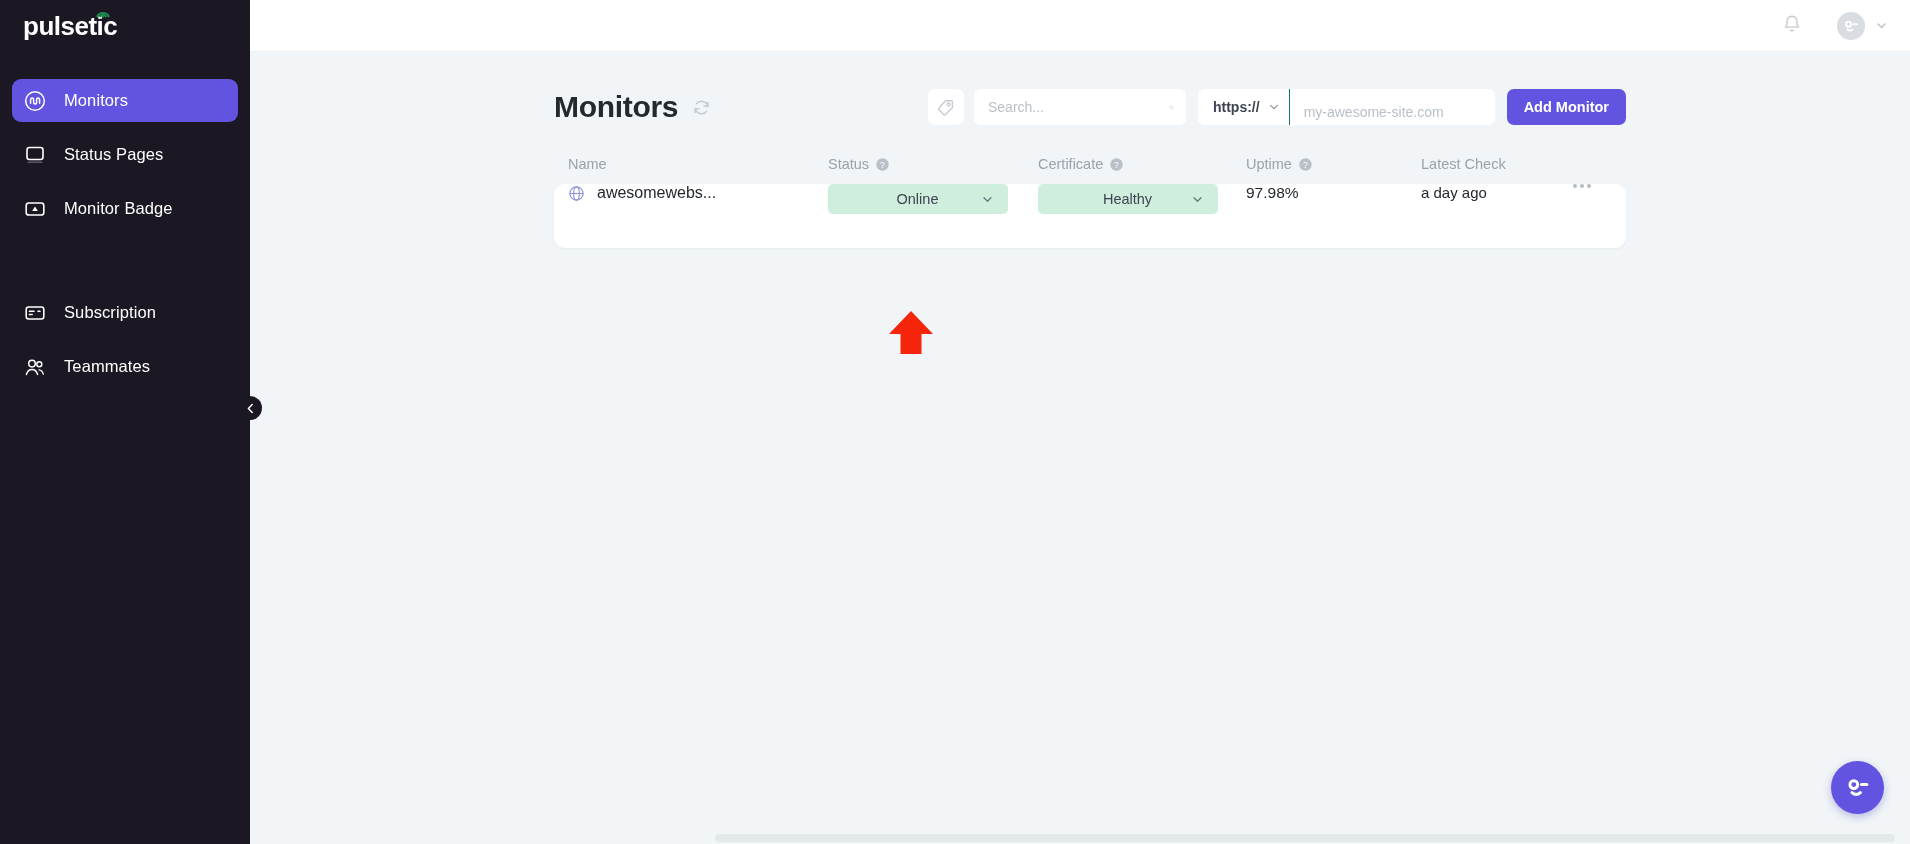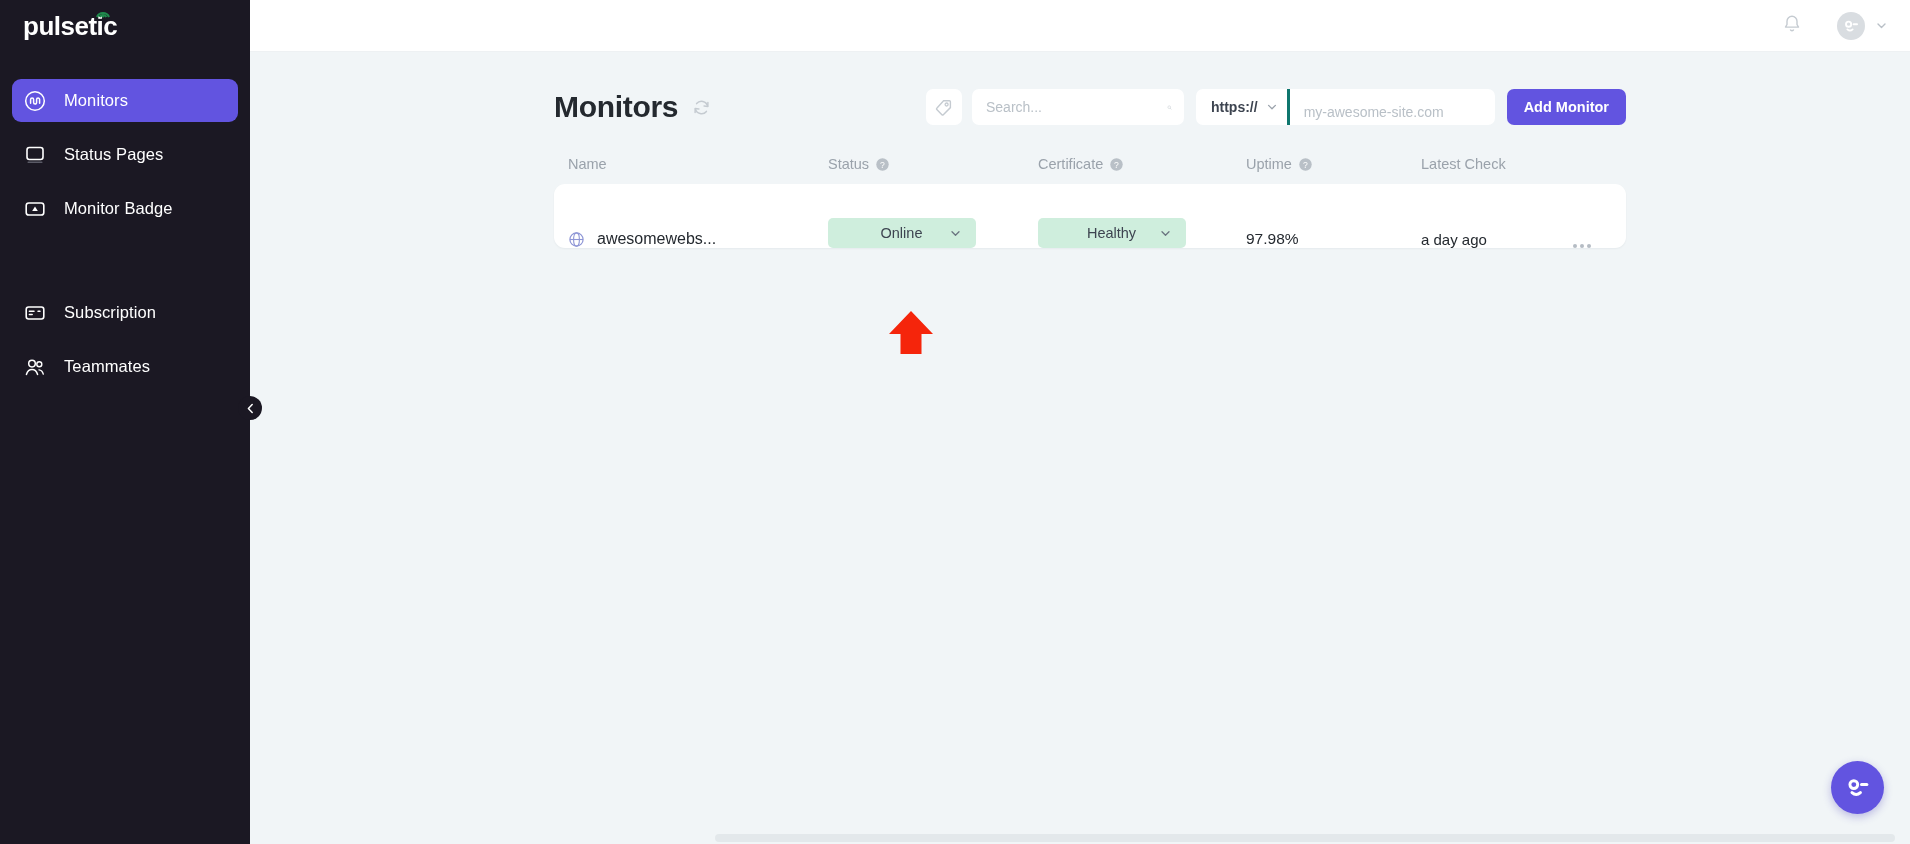--- a/index.html
+++ b/index.html
@@ -131,21 +131,21 @@
   .search-input::placeholder { color: #b9c0c7; }
 
   .url-group {
     display: flex; align-items: center;
     height: 36px; background: #ffffff; border-radius: 7px;
     margin-right: 12px;
   }
   .proto {
     display: flex; align-items: center;
     padding: 0 9px 0 15px; height: 36px;
-    border-right: 3px solid #0f766e;
+    border-right: 1px solid #0f766e;
     cursor: pointer;
   }
   .proto-label { font-size: 14px; color: #3d4450; margin-right: 8px; font-weight: bold; }
   .url-input {
     width: 205px; height: 36px;
     border: none; outline: none;
     background: transparent;
     font-size: 14px; color: #3d4450;
     padding: 0 14px;
     font-family: "Liberation Sans", sans-serif;
@@ -181,30 +181,30 @@
   .c-uptime { width: 175px; }
   .c-latest { flex: 1; }
   .c-menu { width: 60px; display: flex; justify-content: center; }
 
   .table-card {
     background: #ffffff;
     border-radius: 11px;
     box-shadow: 0 1px 2px rgba(20,30,50,.05);
   }
   .row {
-    display: flex; align-items: flex-end;
+    display: flex; align-items: flex-start;
     height: 64px;
     padding: 0 14px;
   }
   .cell { display: flex; align-items: center; }
   .globe { margin-right: 12px; display: flex; }
   .mon-name { font-size: 16px; color: #24292f; }
 
   .badge {
-    width: 148px; height: 30px;
+    width: 180px; height: 30px;
     background: #cfeedd;
     border-radius: 5px;
     display: flex; align-items: center; justify-content: space-between;
     padding: 0 14px 0 12px;
     cursor: pointer;
   }
   .badge-label {
     flex: 1; text-align: center;
     font-size: 14.5px; color: #3d4450;
     padding-left: 14px;

